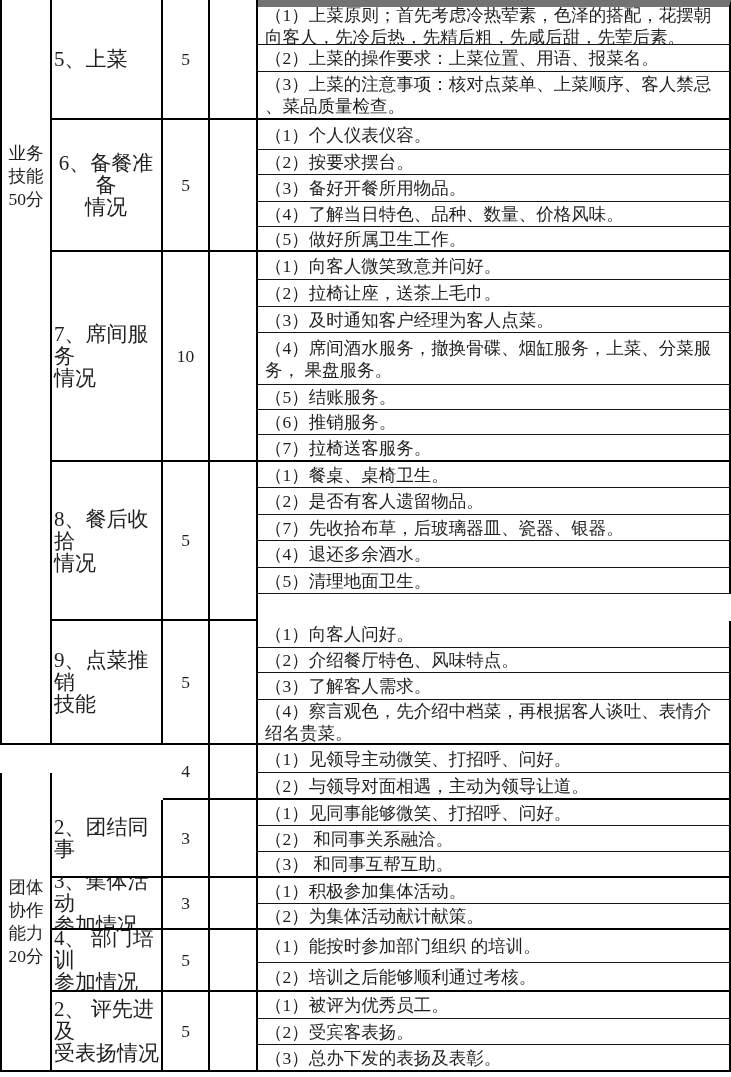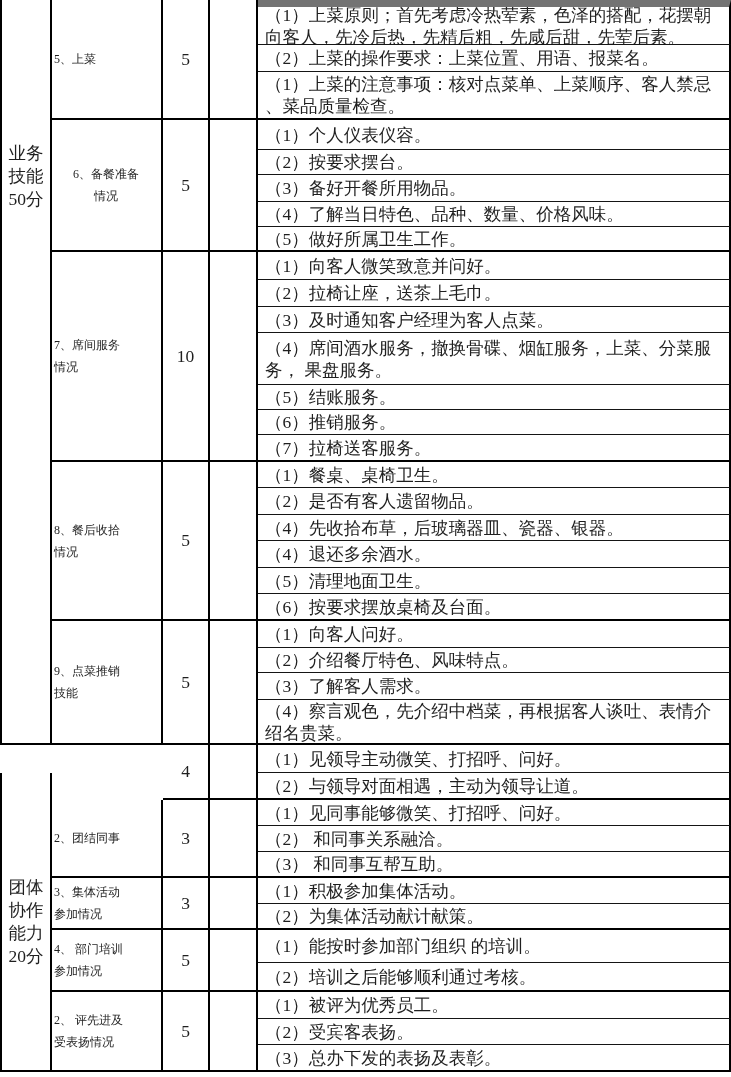--- a/index.html
+++ b/index.html
@@ -8,21 +8,21 @@
   #table { display:grid; width:731px;
            grid-template-columns:52px 111px 47px 48px 473px;
            background:#fff; }
   .cell { box-sizing:border-box; border-right:2px solid #000; overflow:hidden; }
   .cat  { border-left:2px solid #000; border-bottom:2px solid #000;
           display:flex; flex-direction:column; align-items:center;
           font-size:17.5px; line-height:23px; white-space:pre-line; text-align:center; }
   .cat0 { padding-top:142px; }
   .cat1 { justify-content:center;margin-top:28px; }
   .item { border-bottom:2px solid #000; display:flex; align-items:center;
-          font-size:12px; line-height:22px; white-space:pre-line;
+          font-size:21px; line-height:22px; white-space:pre-line;
           padding-left:2px; padding-right:1px; }
   .item.ctr { justify-content:center; text-align:center; padding-left:0; }
   .score { border-bottom:2px solid #000; display:flex; align-items:center;
            justify-content:center; font-size:17.5px; }
   .blank { border-bottom:2px solid #000; }
   .det  { border-bottom:1px solid #151515; display:flex; align-items:center;
           font-size:17.5px; line-height:22px; padding:0 9px 0 7px;
           word-break:break-all; line-break:anywhere; }
   .det.last { border-bottom:2px solid #000; }
   .det.first { border-top:7px solid #737373; }
@@ -30,21 +30,21 @@
 </head>
 <body>
 
 <div>
   <div id="table" style="grid-template-rows: 45px 27px 48px 30px 25px 27px 25px 25px 28px 27px 26px 52px 25px 25px 27px 26px 27px 26px 27px 26px 27px 27px 25px 27px 45px 28px 27px 26px 26px 26px 26px 26px 33px 29px 27px 26px 27px;">
       <div class="cell item" style="grid-area: 1 / 2 / span 3;">5、上菜</div>
       <div class="cell score" style="grid-area: 1 / 3 / span 3;">5</div>
       <div class="cell blank" style="grid-area: 1 / 4 / span 3;"></div>
       <div class="cell det first" style="grid-area: 1 / 5 / span 1;">（1）上菜原则；首先考虑冷热荤素，色泽的搭配，花摆朝向客人，先冷后热，先精后粗，先咸后甜，先荤后素。</div>
       <div class="cell det" style="grid-area: 2 / 5 / span 1;">（2）上菜的操作要求：上菜位置、用语、报菜名。</div>
-      <div class="cell det last" style="grid-area: 3 / 5 / span 1;">（1）上菜的注意事项：核对点菜单、上菜顺序、客人禁忌、菜品质量检查。</div>
+      <div class="cell det last" style="grid-area: 3 / 5 / span 1;">（3）上菜的注意事项：核对点菜单、上菜顺序、客人禁忌、菜品质量检查。</div>
       <div class="cell item ctr" style="grid-area: 4 / 2 / span 5;">6、备餐准备
 情况</div>
       <div class="cell score" style="grid-area: 4 / 3 / span 5;">5</div>
       <div class="cell blank" style="grid-area: 4 / 4 / span 5;"></div>
       <div class="cell det" style="grid-area: 4 / 5 / span 1;">（1）个人仪表仪容。</div>
       <div class="cell det" style="grid-area: 5 / 5 / span 1;">（2）按要求摆台。</div>
       <div class="cell det" style="grid-area: 6 / 5 / span 1;">（3）备好开餐所用物品。</div>
       <div class="cell det" style="grid-area: 7 / 5 / span 1;">（4）了解当日特色、品种、数量、价格风味。</div>
       <div class="cell det last" style="grid-area: 8 / 5 / span 1;">（5）做好所属卫生工作。</div>
       <div class="cell item" style="grid-area: 9 / 2 / span 7;">7、席间服务
@@ -57,24 +57,23 @@
       <div class="cell det" style="grid-area: 12 / 5 / span 1;">（4）席间酒水服务，撤换骨碟、烟缸服务，上菜、分菜服务， 果盘服务。</div>
       <div class="cell det" style="grid-area: 13 / 5 / span 1;">（5）结账服务。</div>
       <div class="cell det" style="grid-area: 14 / 5 / span 1;">（6）推销服务。</div>
       <div class="cell det last" style="grid-area: 15 / 5 / span 1;">（7）拉椅送客服务。</div>
       <div class="cell item" style="grid-area: 16 / 2 / span 6;">8、餐后收拾
 情况</div>
       <div class="cell score" style="grid-area: 16 / 3 / span 6;">5</div>
       <div class="cell blank" style="grid-area: 16 / 4 / span 6;"></div>
       <div class="cell det" style="grid-area: 16 / 5 / span 1;">（1）餐桌、桌椅卫生。</div>
       <div class="cell det" style="grid-area: 17 / 5 / span 1;">（2）是否有客人遗留物品。</div>
-      <div class="cell det" style="grid-area: 18 / 5 / span 1;">（4）先收拾布草，后玻璃器皿、瓷器、银器。</div>
+      <div class="cell det" style="grid-area: 18 / 5 / span 1;">（7）先收拾布草，后玻璃器皿、瓷器、银器。</div>
       <div class="cell det" style="grid-area: 19 / 5 / span 1;">（4）退还多余酒水。</div>
       <div class="cell det" style="grid-area: 20 / 5 / span 1;">（5）清理地面卫生。</div>
-      <div class="cell det last" style="grid-area: 21 / 5 / span 1;">（6）按要求摆放桌椅及台面。</div>
       <div class="cell item" style="grid-area: 22 / 2 / span 4;">9、点菜推销
 技能</div>
       <div class="cell score" style="grid-area: 22 / 3 / span 4;">5</div>
       <div class="cell blank" style="grid-area: 22 / 4 / span 4;"></div>
       <div class="cell det" style="grid-area: 22 / 5 / span 1;">（1）向客人问好。</div>
       <div class="cell det" style="grid-area: 23 / 5 / span 1;">（2）介绍餐厅特色、风味特点。</div>
       <div class="cell det" style="grid-area: 24 / 5 / span 1;">（3）了解客人需求。</div>
       <div class="cell det last" style="grid-area: 25 / 5 / span 1;">（4）察言观色，先介绍中档菜，再根据客人谈吐、表情介绍名贵菜。</div>
       <div class="cell cat cat0" style="grid-area: 1 / 1 / span 25;">业务
 技能

